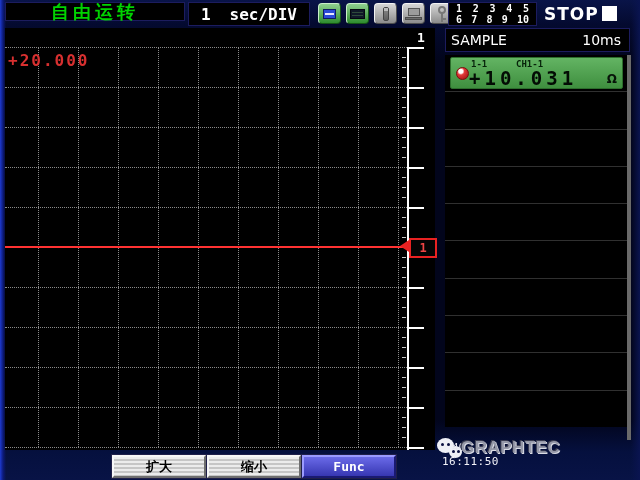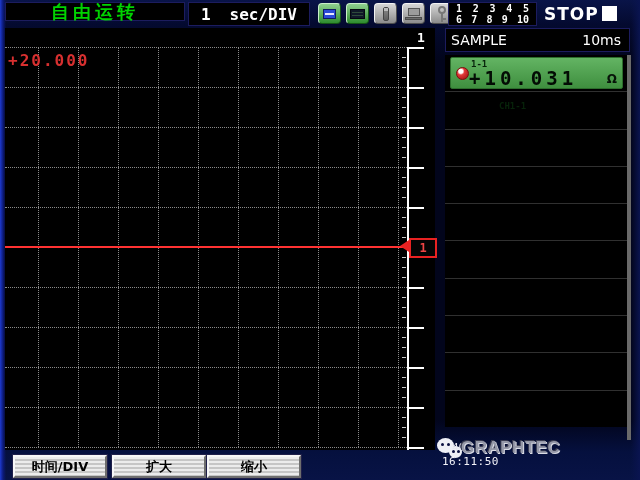--- a/index.html
+++ b/index.html
@@ -229,45 +229,45 @@
     <div class="scalech">1</div>
     <div class="markerarrow"></div>
     <div class="marker">1</div>
   </div>
 
   <div id="chpanel">
     <div class="chrow">
       <div class="activebox">
         <div class="recdot"></div>
         <span class="chsm" style="left:20px;">1-1</span>
-        <span class="chsm" style="left:48px;margin-top:42px;">CH1-1</span>
+        <span class="chsm" style="left:65px;">CH1-1</span>
         <span class="chval">+10.031</span>
         <span class="chunit">Ω</span>
       </div>
     </div>
   <div class="chrow"></div>
       <div class="chrow"></div>
       <div class="chrow"></div>
       <div class="chrow"></div>
       <div class="chrow"></div>
       <div class="chrow"></div>
       <div class="chrow"></div>
       <div class="chrow"></div>
       <div class="chrow"></div>
     </div>
   <div class="scrollbar"></div>
 
-  <div class="softbtn" style="left:13px;">
-    <span>时间/DIV</span>
-  </div>
   <div class="softbtn" style="left:207px;">
     <span>缩小</span>
   </div>
   <div class="softbtn" style="left:112px;">
     <span>扩大</span>
+  </div>
+  <div class="softbtn active" style="left:302px;">
+    <span>Func</span>
   </div>
 
   <div class="wechat">
     <div class="bub big">
       <div class="eye" style="left:4px;top:5px;"></div>
       <div class="eye" style="left:10px;top:5px;"></div>
     </div>
     <div class="bub small">
       <div class="eye" style="left:3px;top:4px;"></div>
       <div class="eye" style="left:8px;top:4px;"></div>

